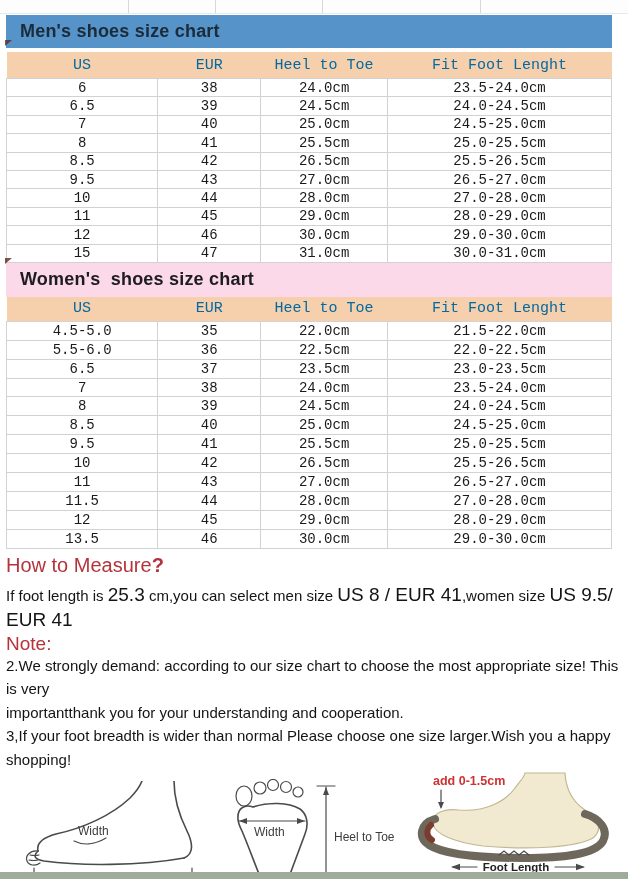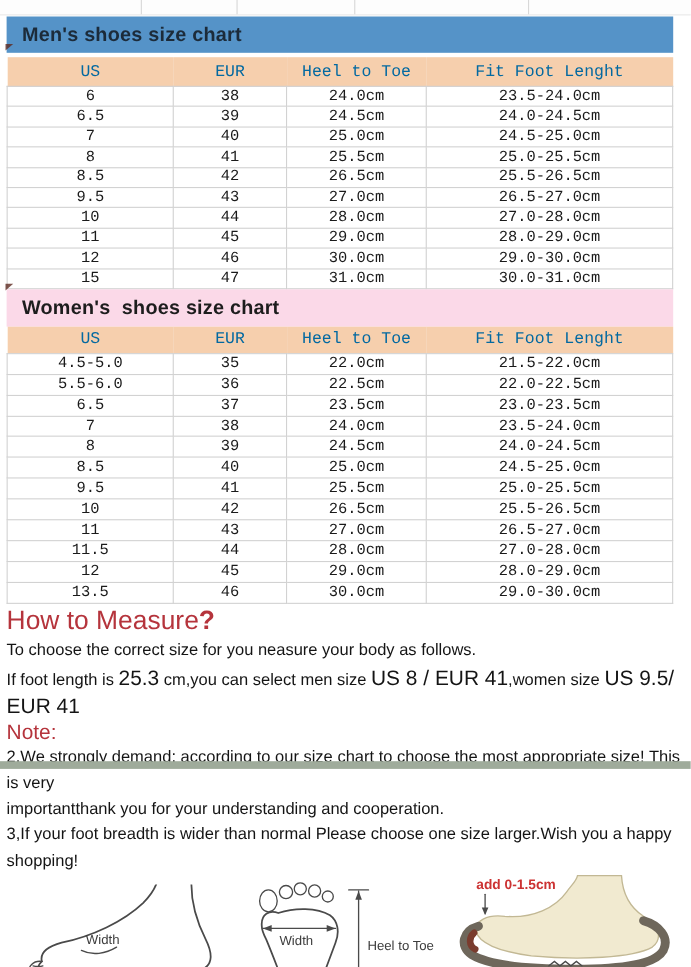--- a/index.html
+++ b/index.html
@@ -1,17 +1,17 @@
 <!DOCTYPE html>
 <html><head>
 <meta charset="utf-8">
 <style>
   html,body{margin:0;padding:0;background:#ffffff;}
   body{width:628px;height:879px;overflow:hidden;font-family:"Liberation Sans",sans-serif;position:relative;}
-  .page{position:relative;width:628px;height:699px;}
+  .page{position:relative;width:628px;height:879px;}
 
   
   .top-strip{height:13px;position:relative;background:#fdfdfd;border-bottom:1px solid #e8e8e8;}
   .top-strip i{position:absolute;top:0;bottom:0;width:1px;background:#d8d8d8;}
 
   
   .band{margin:0 16px 0 6px;padding-left:14px;display:flex;align-items:center;
         font-weight:bold;font-size:18px;letter-spacing:.2px;}
   .band.blue{height:33px;background:#5593c8;color:#1c2b3a;margin-top:1px;}
   .band.pink{height:34px;background:#fbd9e8;color:#1d1d1d;}
@@ -33,21 +33,21 @@
   table.size-table th:nth-child(1),table.size-table td:nth-child(1){width:25%;}
   table.size-table th:nth-child(2),table.size-table td:nth-child(2){width:17%;}
   table.size-table th:nth-child(3),table.size-table td:nth-child(3){width:21%;}
   table.size-table th:nth-child(4),table.size-table td:nth-child(4){width:37%;}
 
   .pen-mark{position:absolute;left:5px;width:0;height:0;border-left:7px solid #5e2b22;
         border-bottom:6px solid transparent;opacity:.8;}
 
   
   .measure{margin:3px 6px 0 6px;color:#141414;}
-  .h-red{font-size:24px;color:#b5343c;line-height:26px;}
+  .h-red{font-size:20px;color:#b5343c;line-height:26px;}
   .h-red b{font-weight:bold;}
   .intro{font-size:15px;line-height:21px;margin-top:2px;}
   .select-line{margin-top:5px;line-height:24px;}
   .select-line .s{font-size:15px;}
   .select-line .b{font-size:19px;}
   .note-label{font-size:19px;color:#b5343c;line-height:21px;}
   .note-line{font-size:15px;line-height:23.5px;white-space:pre-wrap;}
 
   
   .diagrams{display:flex;align-items:flex-end;justify-content:space-between;
@@ -234,21 +234,20 @@
           <td>13.5</td>
           <td>46</td>
           <td>30.0cm</td>
           <td>29.0-30.0cm</td>
         </tr>
       </tbody>
     </table>
 
   <div class="measure">
     <div class="h-red"><span>How to Measure</span><b>?</b></div>
-    <div class="intro">To choose the correct size for you neasure your body as follows.</div>
     <div class="select-line"><span class="s">If foot length is </span><span class="b">25.3</span><span class="s"> cm,you can select men size </span><span class="b">US 8 / EUR 41</span><span class="s">,women size </span><span class="b">US 9.5/ EUR 41</span></div>
     <div class="note-label">Note:</div>
     <div class="note-line">2.We strongly demand: according to our size chart to choose the most appropriate size! This is very</div>
     <div class="note-line">importantthank you for your understanding and cooperation.</div>
     <div class="note-line">3,If your foot breadth is wider than normal Please choose one size larger.Wish you a happy shopping!</div>
   </div>
 
   <div class="diagrams">
 
     <svg width="185" height="112" viewBox="0 0 185 112">

